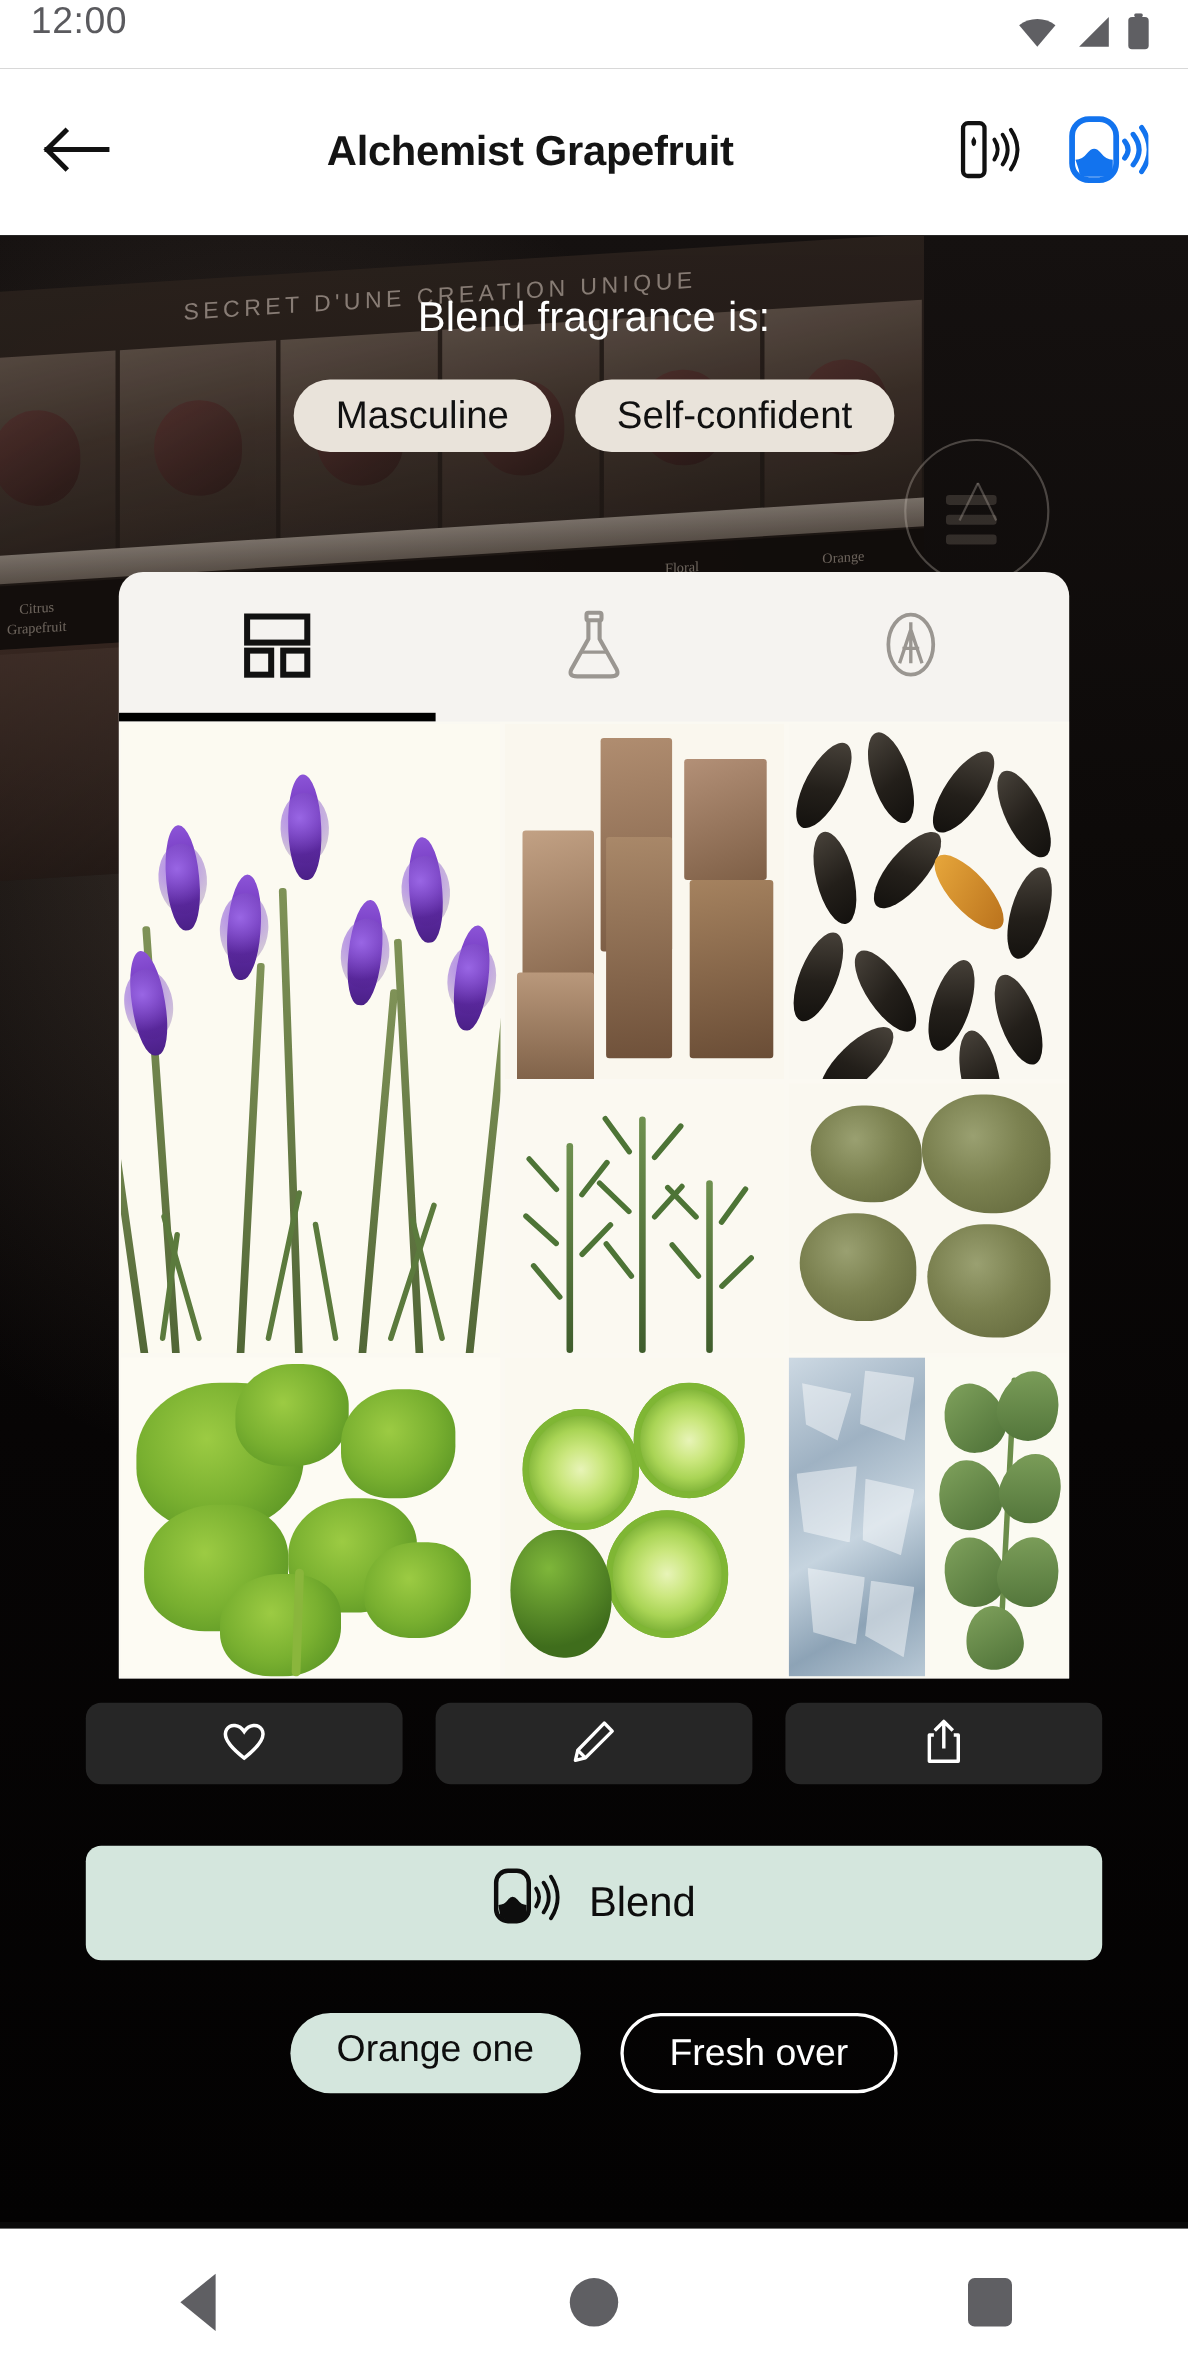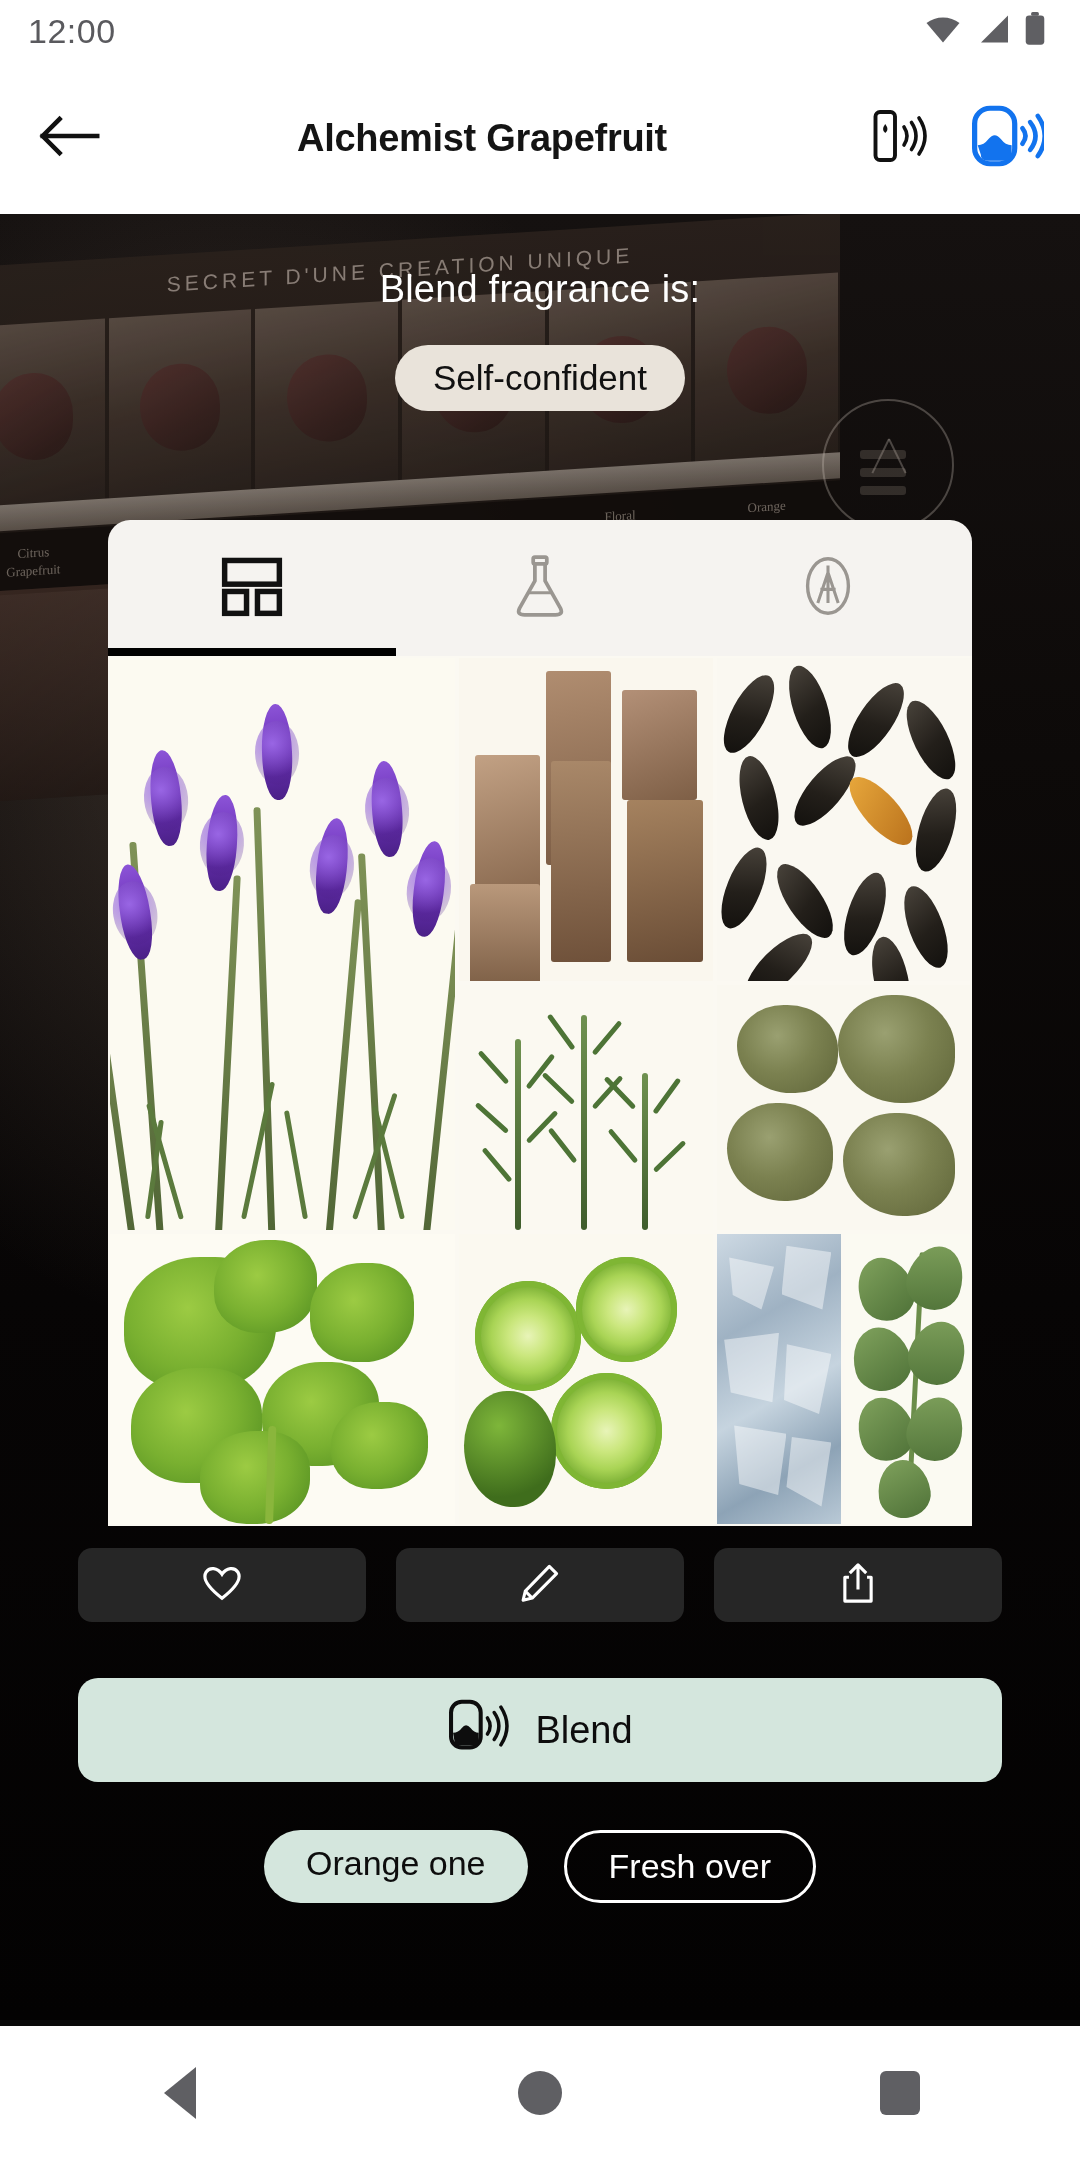--- a/index.html
+++ b/index.html
@@ -7,21 +7,21 @@
     width:1080px; height:2160px;
     font-family:"Liberation Sans", sans-serif;
     background:#000;
     overflow:hidden;
   }
   #screen{ position:relative; width:1080px; height:2160px; background:#0a0a0a; }
 
   
   .statusbar{
     position:absolute; top:0; left:0; width:1080px; height:62px;
-    background:#ffffff; display:flex; align-items:center;
+    background:#ffffff; display:flex; 
     padding:0 34px 0 28px;
   }
   .status-time{ font-size:34px; color:#5a5a5e; letter-spacing:.5px; }
   .status-icons{ margin-left:auto; display:flex; align-items:center; gap:14px; }
 
   
   .appbar{
     position:absolute; top:62px; left:0; width:1080px; height:152px;
     background:#ffffff; display:flex; align-items:center; padding:0 26px;
   }
@@ -204,21 +204,21 @@
   }
   .ctarow{
     position:absolute; left:78px; top:1678px; width:924px;
     display:flex; gap:30px;
   }
   .cta{
     flex:1; height:104px; border-radius:14px;
     display:flex; align-items:center; justify-content:center; gap:26px;
     font-size:38px;
   }
-  .cta.blend{ background:#d4e6dd; color:#0d0d0d;border-radius:20px; }
+  .cta.blend{ background:#d4e6dd; color:#0d0d0d; }
   .cta.buy{ background:#050505; color:#fff; border:3px solid #ffffff; }
 
   .pillrow{
     position:absolute; left:0; top:1830px; width:1080px;
     display:flex; justify-content:center; gap:36px;
   }
   .pill{
     border-radius:40px; padding:14px 42px; font-size:34px; white-space:nowrap;
   }
   .pill.solid{ background:#d4e6dd; color:#0d0d0d; }
@@ -372,20 +372,21 @@
         <div class="bottle"></div>
         <div class="bottle"></div>
         <div class="bottle"></div>
       </div>
     </div>
   </div>
 
   <div class="headline">Blend fragrance is:</div>
 
   <div class="tagrow r1">
+    <div class="tag">Masculine</div>
     <div class="tag">Self-confident</div>
   </div>
 
   <div class="card">
     <div class="tabs">
       <div class="tab">
         <span>
           <svg width="62" height="62" viewBox="0 0 34 34">
             <rect x="2" y="3" width="30" height="13" fill="none" stroke="#111" stroke-width="3"></rect>
             <rect x="2" y="20" width="12" height="12" fill="none" stroke="#111" stroke-width="3"></rect>

